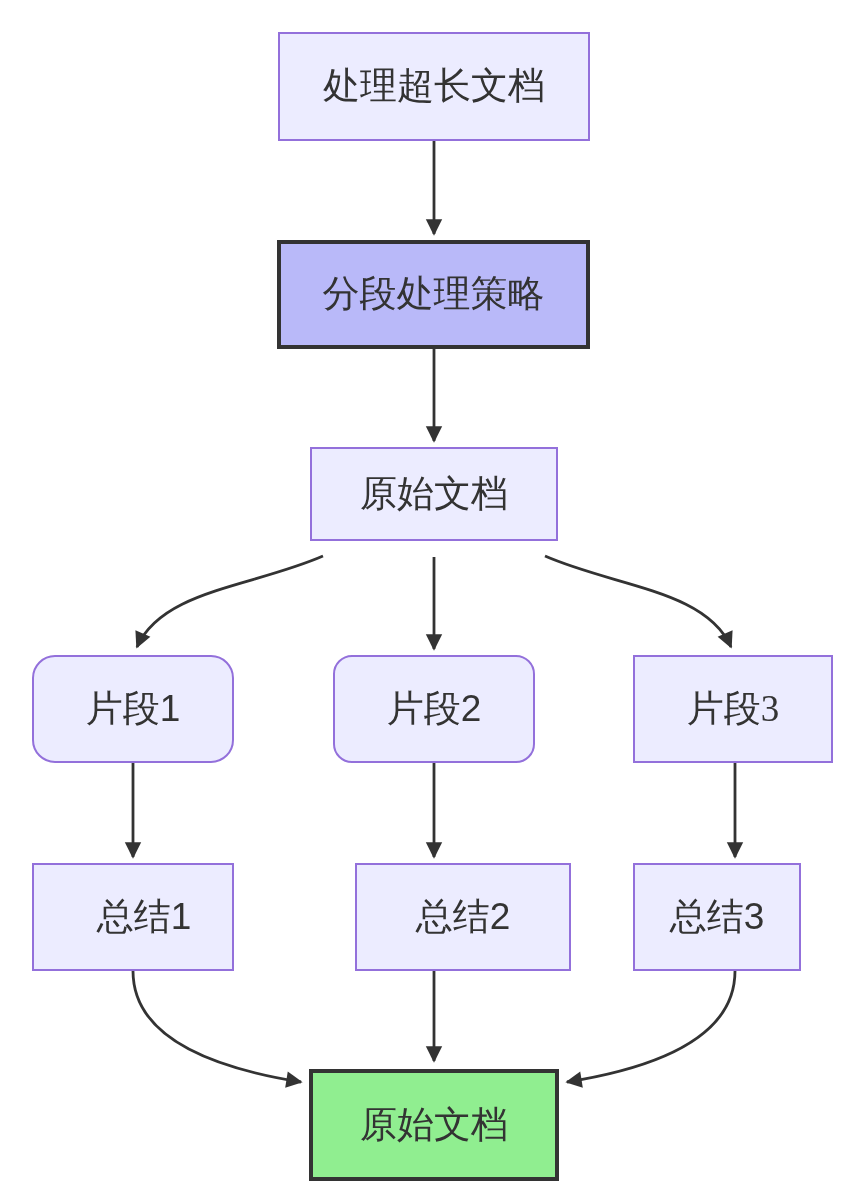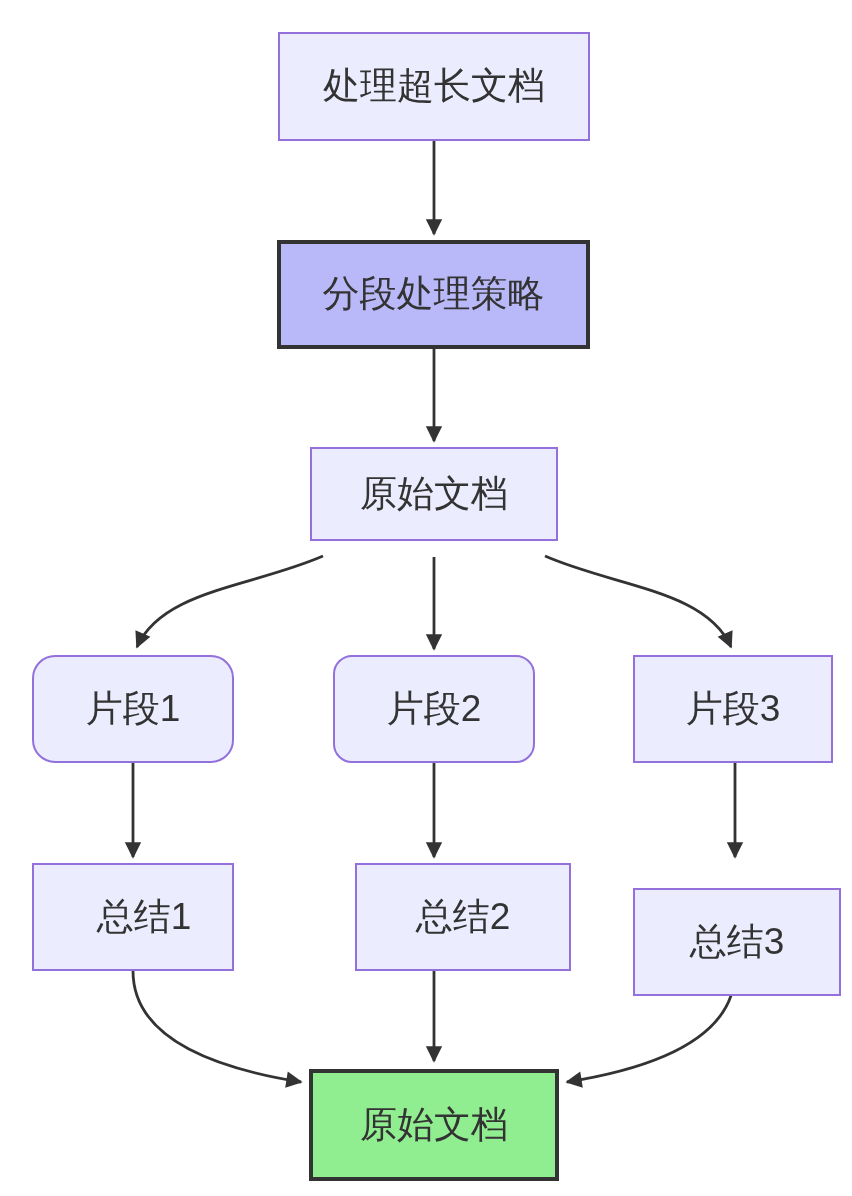--- a/index.html
+++ b/index.html
@@ -102,33 +102,33 @@
   </div>
 
   <div class="node default" style="left:32px; top:655px; width:202px; height:108px;border-radius:23px;">
     <span>片段1</span>
   </div>
 
   <div class="node default" style="left:333px; top:655px; width:202px; height:108px;border-radius:19px;">
     <span>片段2</span>
   </div>
 
-  <div class="node default" style="left:633px; top:655px; width:200px; height:108px;">
+  <div class="node default" style="left:633px; top:655px; width:200px; height:108px;font-family:Liberation Serif, serif;">
     <span>片段3</span>
   </div>
 
   <div class="node default" style="left:32px; top:863px; width:202px; height:108px;padding-left:22px;">
     <span>总结1</span>
   </div>
 
   <div class="node default" style="left:334px; top:863px; width:216px; height:108px;margin-left:21px;">
     <span>总结2</span>
   </div>
 
-  <div class="node default" style="left:633px; top:863px; width:208px; height:108px;margin-top:25px;">
+  <div class="node default" style="left:633px; top:863px; width:168px; height:108px;">
     <span>总结3</span>
   </div>
 
   <div class="node success" style="left:309px; top:1069px; width:250px; height:112px;">
     <span>原始文档</span>
   </div>
 
 </div>
 
 </body></html>

